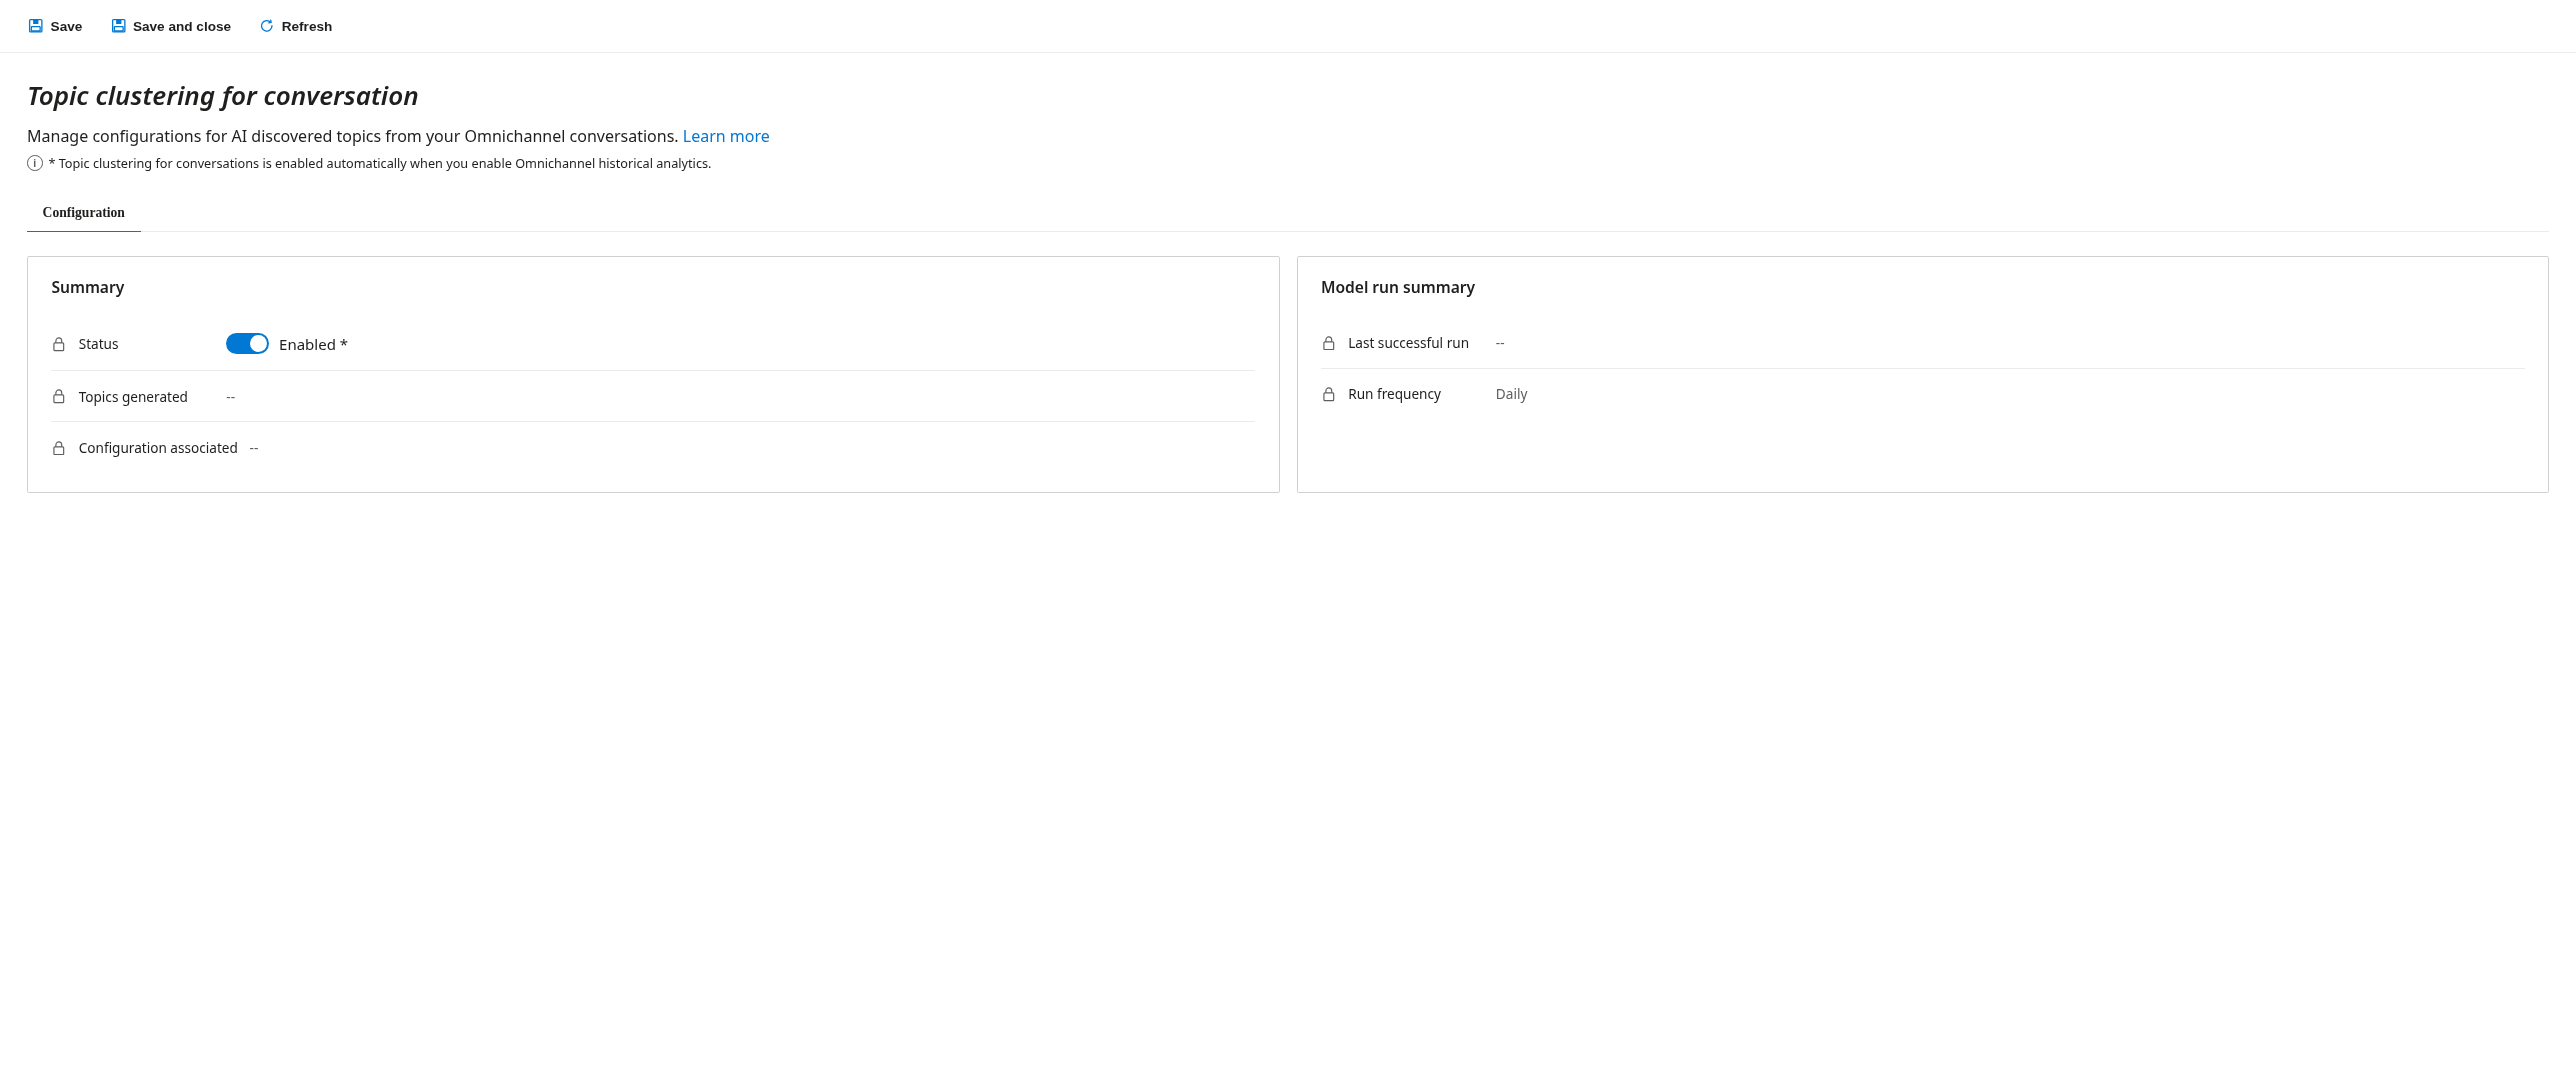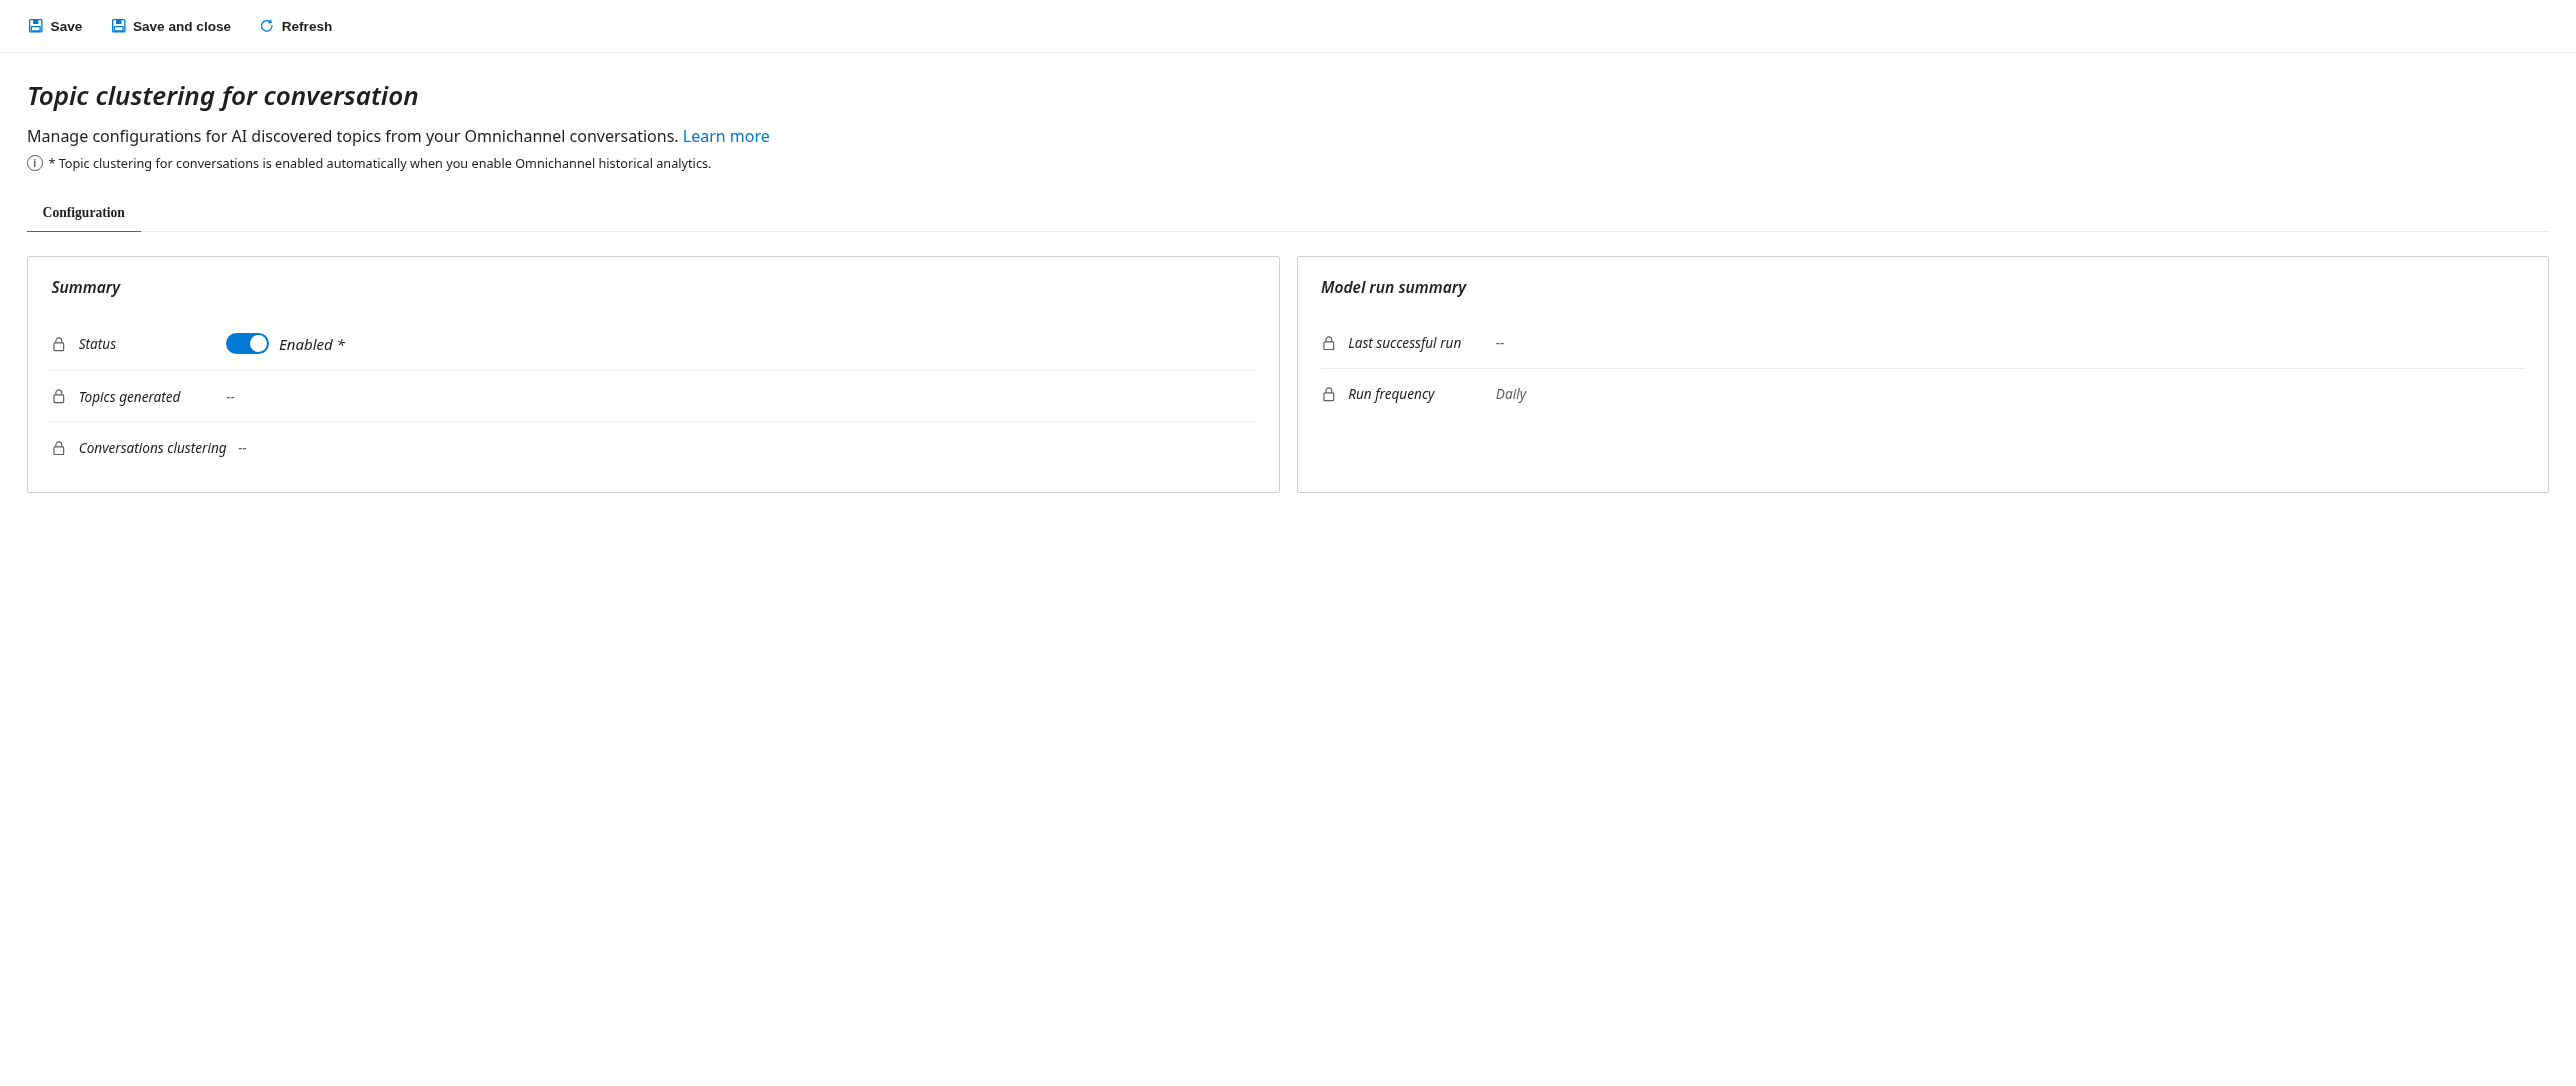--- a/index.html
+++ b/index.html
@@ -106,21 +106,20 @@
       color: #201f1e;
       border-bottom: 1.9px solid #0078d4;
       font-weight: 600;
     }
 
     
     .cards-container {
       display: grid;
       grid-template-columns: 1fr 1fr;
       gap: 17px;
-      font-style: italic;
     }
 
     .card {
       border: 1px solid #d2d0ce;
       border-radius: 1.9px;
       padding: 19.5px 23.4px;
     }
 
     .card-title {
       font-size: 15.6px;
@@ -268,21 +267,21 @@
         </svg>
         <span class="field-label">Topics generated</span>
         <span class="field-value">--</span>
       </div>
 
       <div class="field-row">
         <svg class="lock-icon" viewBox="0 0 16 16" fill="none" xmlns="http://www.w3.org/2000/svg">
           <rect x="3" y="7" width="10" height="8" rx="1" stroke="#605e5c" stroke-width="1.2"></rect>
           <path d="M5 7V5a3 3 0 1 1 6 0v2" stroke="#605e5c" stroke-width="1.2"></path>
         </svg>
-        <span class="field-label">Conversations clustering</span>
+        <span class="field-label">Configuration associated</span>
         <span class="field-value">--</span>
       </div>
     </div>
 
     <div class="card">
       <div class="card-title">Model run summary</div>
 
       <div class="field-row">
         <svg class="lock-icon" viewBox="0 0 16 16" fill="none" xmlns="http://www.w3.org/2000/svg">
           <rect x="3" y="7" width="10" height="8" rx="1" stroke="#605e5c" stroke-width="1.2"></rect>

